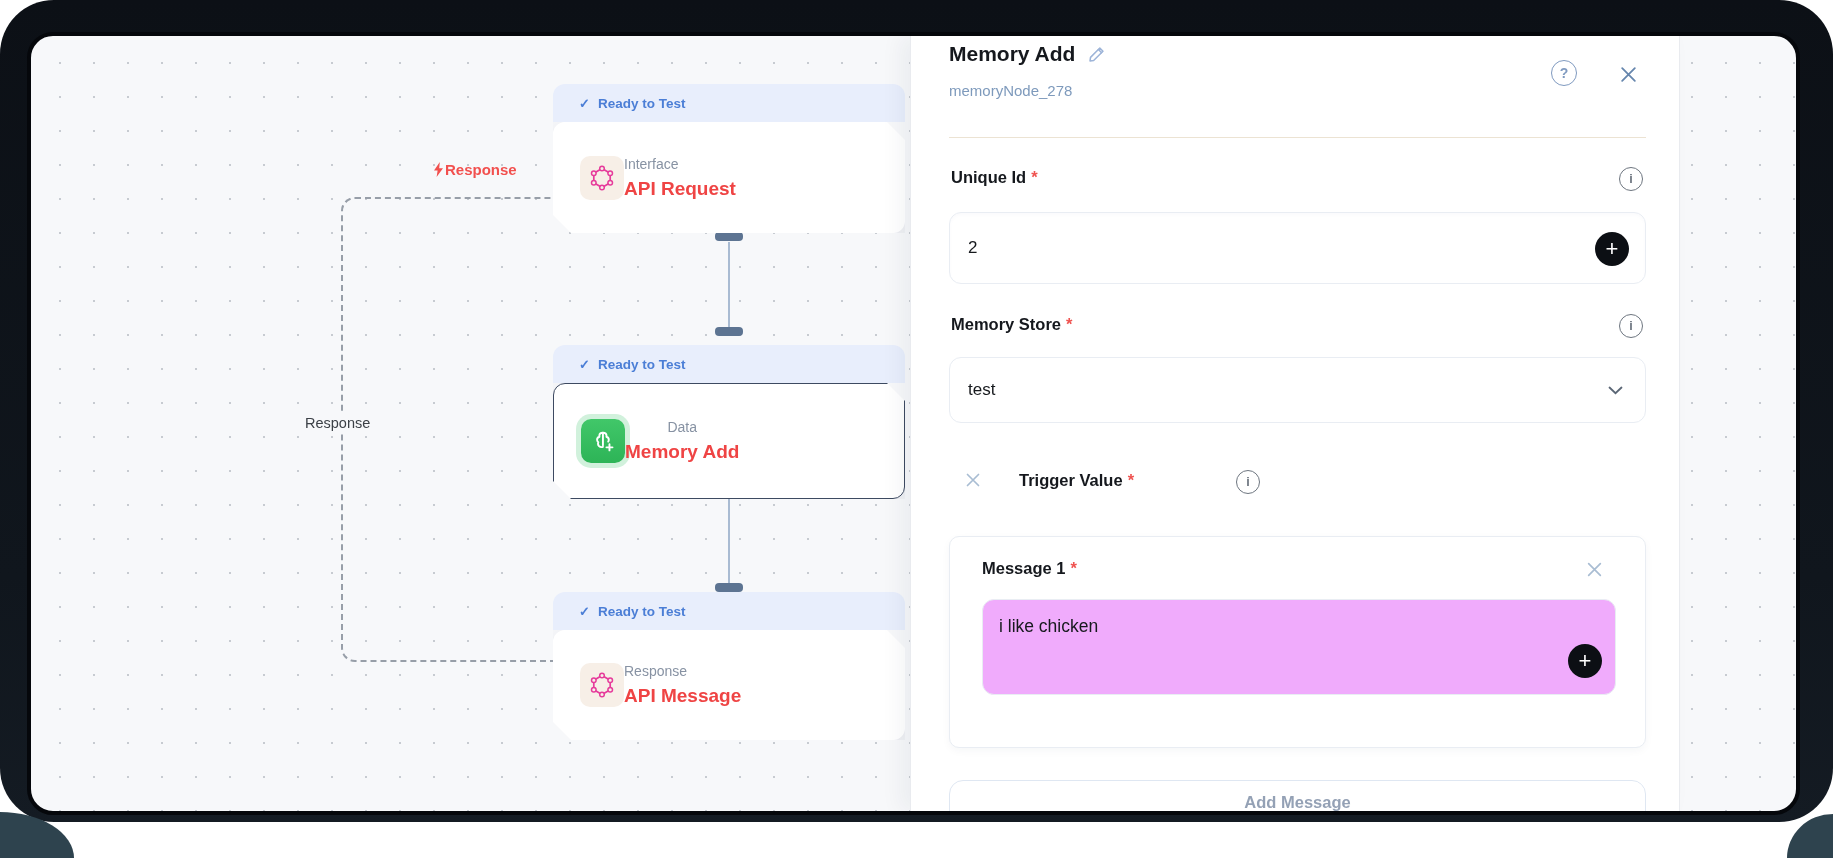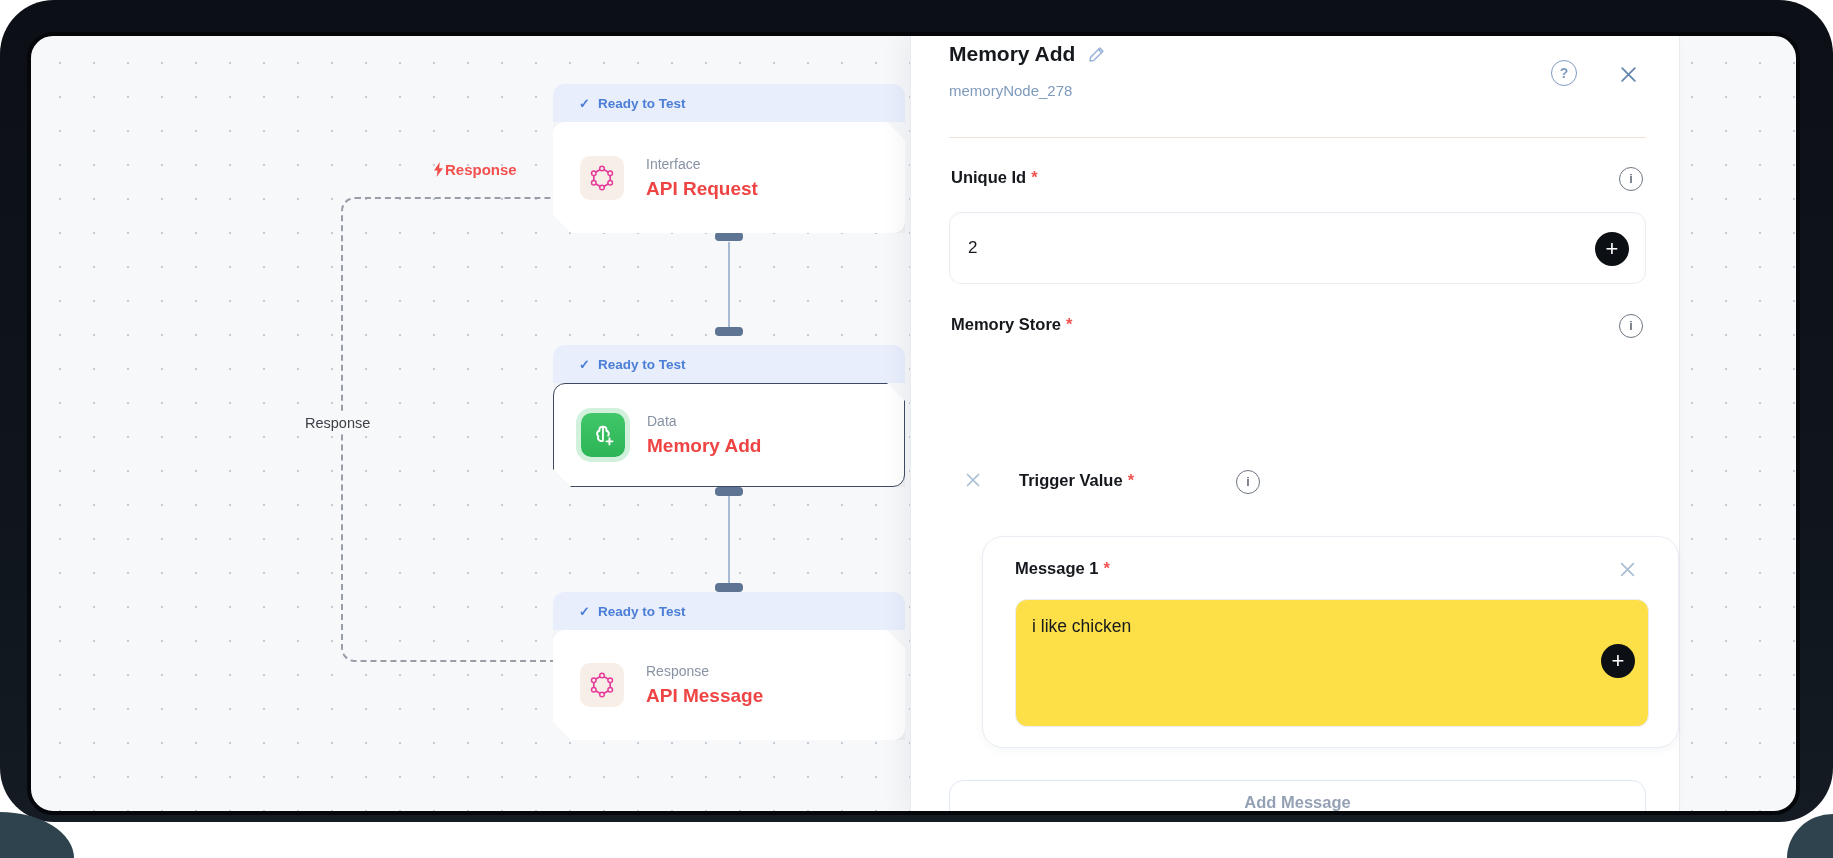--- a/index.html
+++ b/index.html
@@ -33,21 +33,21 @@
   .conn-pill { position:absolute; width:28px; height:9px; border-radius:4px; background:#5d7492; left:684px; }
 
   
   .node-group { position:absolute; left:522px; width:352px; }
   .node-badge { height:38px; background:#e8eefc; border-radius:12px 12px 0 0; display:flex; align-items:center;
     padding-left:26px; gap:8px; font-size:13.5px; font-weight:700; color:#4b7ed6; }
   .node-badge .check { font-size:13px; font-weight:700; }
   .node-card { position:relative; background:#ffffff; border-radius:12px;
     clip-path:polygon(0 0, calc(100% - 18px) 0, 100% 18px, 100% 100%, 18px 100%, 0 calc(100% - 18px));
     filter:drop-shadow(0 8px 16px rgba(35,48,84,0.10));
-    display:flex; align-items:center; padding-left:27px; gap:22px; }
+    display:flex; align-items:center; padding-left:27px; }
   .node-card.selected { border:1.6px solid #3d4a61; }
   .node-text .cat { font-size:14px; color:#8792a3; margin-bottom:6px; }
   .node-text .ttl { font-size:19px; font-weight:700; color:#ef4444; }
   .icon-tile { width:44px; height:44px; border-radius:10px; display:flex; align-items:center; justify-content:center; flex:0 0 auto; }
   .tile-pink { background:#f7efe7; }
   .tile-green { background:linear-gradient(180deg,#41c769,#2db457); box-shadow:0 0 0 5px rgba(72,199,116,0.25); }
 
   
   .panel { position:absolute; left:879px; top:0; width:770px; height:775px; background:#ffffff;
     border-left:1px solid #e9ebef; border-right:1px solid #e9ebef; box-shadow:-10px 0 20px rgba(20,30,60,0.05); }
@@ -70,25 +70,25 @@
   .select-box { position:absolute; left:38px; top:321px; width:697px; height:66px; border:1px solid #e9edf3; border-radius:12px;
     background:#fff; display:flex; align-items:center; padding-left:18px; font-size:17px; color:#16191d; }
   .select-box svg { position:absolute; right:22px; }
 
   .mv-row { position:absolute; left:38px; top:434px; width:697px; height:26px; }
   .mv-x { position:absolute; left:16px; top:2px; }
   .mv-label { position:absolute; left:70px; top:1px; font-size:16.5px; font-weight:700; color:#15181d; }
   .mv-info { left:287px; top:0; }
 
   .msg-card { position:absolute; left:38px; top:500px; width:697px; height:212px; background:#fff;
-    border:1px solid #e9edf3; border-radius:21px; box-shadow:0 3px 8px rgba(35,48,84,0.04);margin-left:33px; }
+    border:1px solid #e9edf3; border-radius:10px; box-shadow:0 3px 8px rgba(35,48,84,0.04); }
   .msg-label { position:absolute; left:32px; top:22px; font-size:16.5px; font-weight:700; color:#15181d; }
   .msg-x { position:absolute; left:636px; top:24px; }
-  .msg-textarea { position:absolute; left:32px; top:62px; width:634px; height:128px; border:1px solid #e9edf3; border-radius:12px;
-    background:#fde047; font-size:17.5px; color:#16191d; padding:16px 0 0 16px; }
+  .msg-textarea { position:absolute; left:32px; top:62px; width:634px; height:96px; border:1px solid #e9edf3; border-radius:12px;
+    background:#f0abfc; font-size:17.5px; color:#16191d; padding:16px 0 0 16px; }
   .msg-plus { left:618px; top:107px; }
 
   .add-msg-btn { position:absolute; left:38px; top:744px; width:697px; height:64px; background:#fff;
     border:1.6px solid #dfe7f2; border-radius:14px; display:flex; justify-content:center;
     font-size:16.5px; font-weight:700; color:#94a1b5; padding-top:12px; }
 </style>
 </head>
 <body>
 
 <div class="stage">
@@ -139,21 +139,21 @@
             <div class="ttl">API Request</div>
           </div>
         </div>
       </div>
 
       <div class="node-group" style="top:309px;">
         <div class="node-badge">
           <span class="check">✓</span>
           <span>Ready to Test</span>
         </div>
-        <div class="node-card selected" style="height:104px;">
+        <div class="node-card selected" style="height:116px;text-align:center;">
           <div class="icon-tile tile-green">
             <svg width="27" height="27" viewBox="0 0 24 24" fill="none" stroke="#ffffff" stroke-width="1.7" stroke-linecap="round" stroke-linejoin="round">
               <path d="M11.5 4.2c-2 0-3.2 1.3-3.2 2.9 0 .2 0 .5.1.7-1.2.4-2.1 1.4-2.1 2.7 0 .9.4 1.7 1.1 2.2-.2.4-.3.8-.3 1.3 0 1.7 1.4 3 3.1 3 .5 0 .9-.1 1.3-.3"></path>
               <path d="M11.5 4.2c2 0 3.2 1.3 3.2 2.9 0 .2 0 .5-.1.7 1.2.4 2.1 1.4 2.1 2.7 0 .6-.2 1.2-.5 1.6"></path>
               <path d="M11.5 4.5v10.8"></path>
               <path d="M17.3 14.5v5.4 M14.6 17.2h5.4"></path>
             </svg>
           </div>
           <div class="node-text">
             <div class="cat">Data</div>
@@ -220,20 +220,26 @@
       <div class="plus-btn" style="left:684px; top:196px;">
           <span>+</span>
         </div>
 
       <div class="field-label" style="top:279px;">
         <span>Memory Store</span><span class="req">*</span>
       </div>
       <div class="info-circle" style="left:708px; top:278px;">
           <span>i</span>
         </div>
+      <div class="select-box">
+        <span>test</span>
+        <svg width="15" height="9" viewBox="0 0 15 9" fill="none" stroke="#5a6675" stroke-width="1.8" stroke-linecap="round">
+            <path d="M1.5 1.5 L7.5 7.2 L13.5 1.5"></path>
+          </svg>
+      </div>
 
       <div class="mv-row">
         <span class="mv-x">
           <svg width="16" height="16" viewBox="0 0 16 16" stroke="#a9bdd3" stroke-width="1.7" stroke-linecap="round">
               <path d="M2.5 2.5 L13.5 13.5 M13.5 2.5 L2.5 13.5"></path>
             </svg>
         </span>
         <span class="mv-label">
           <span>Trigger Value</span><span class="req">*</span>
         </span>

